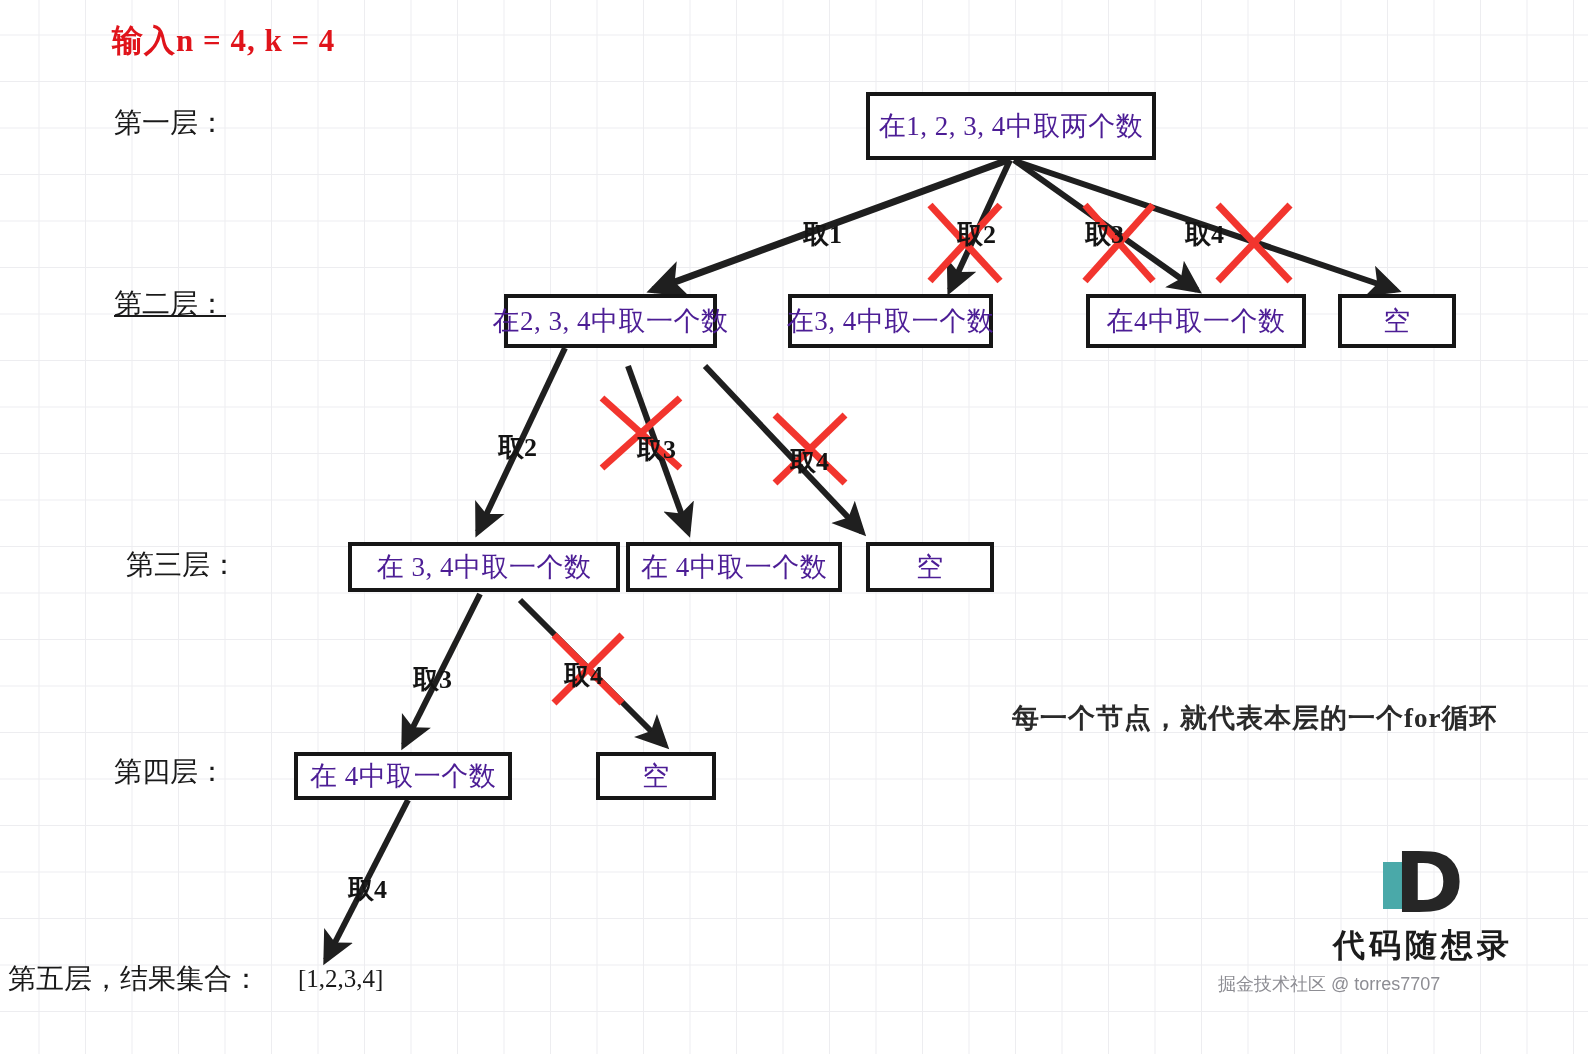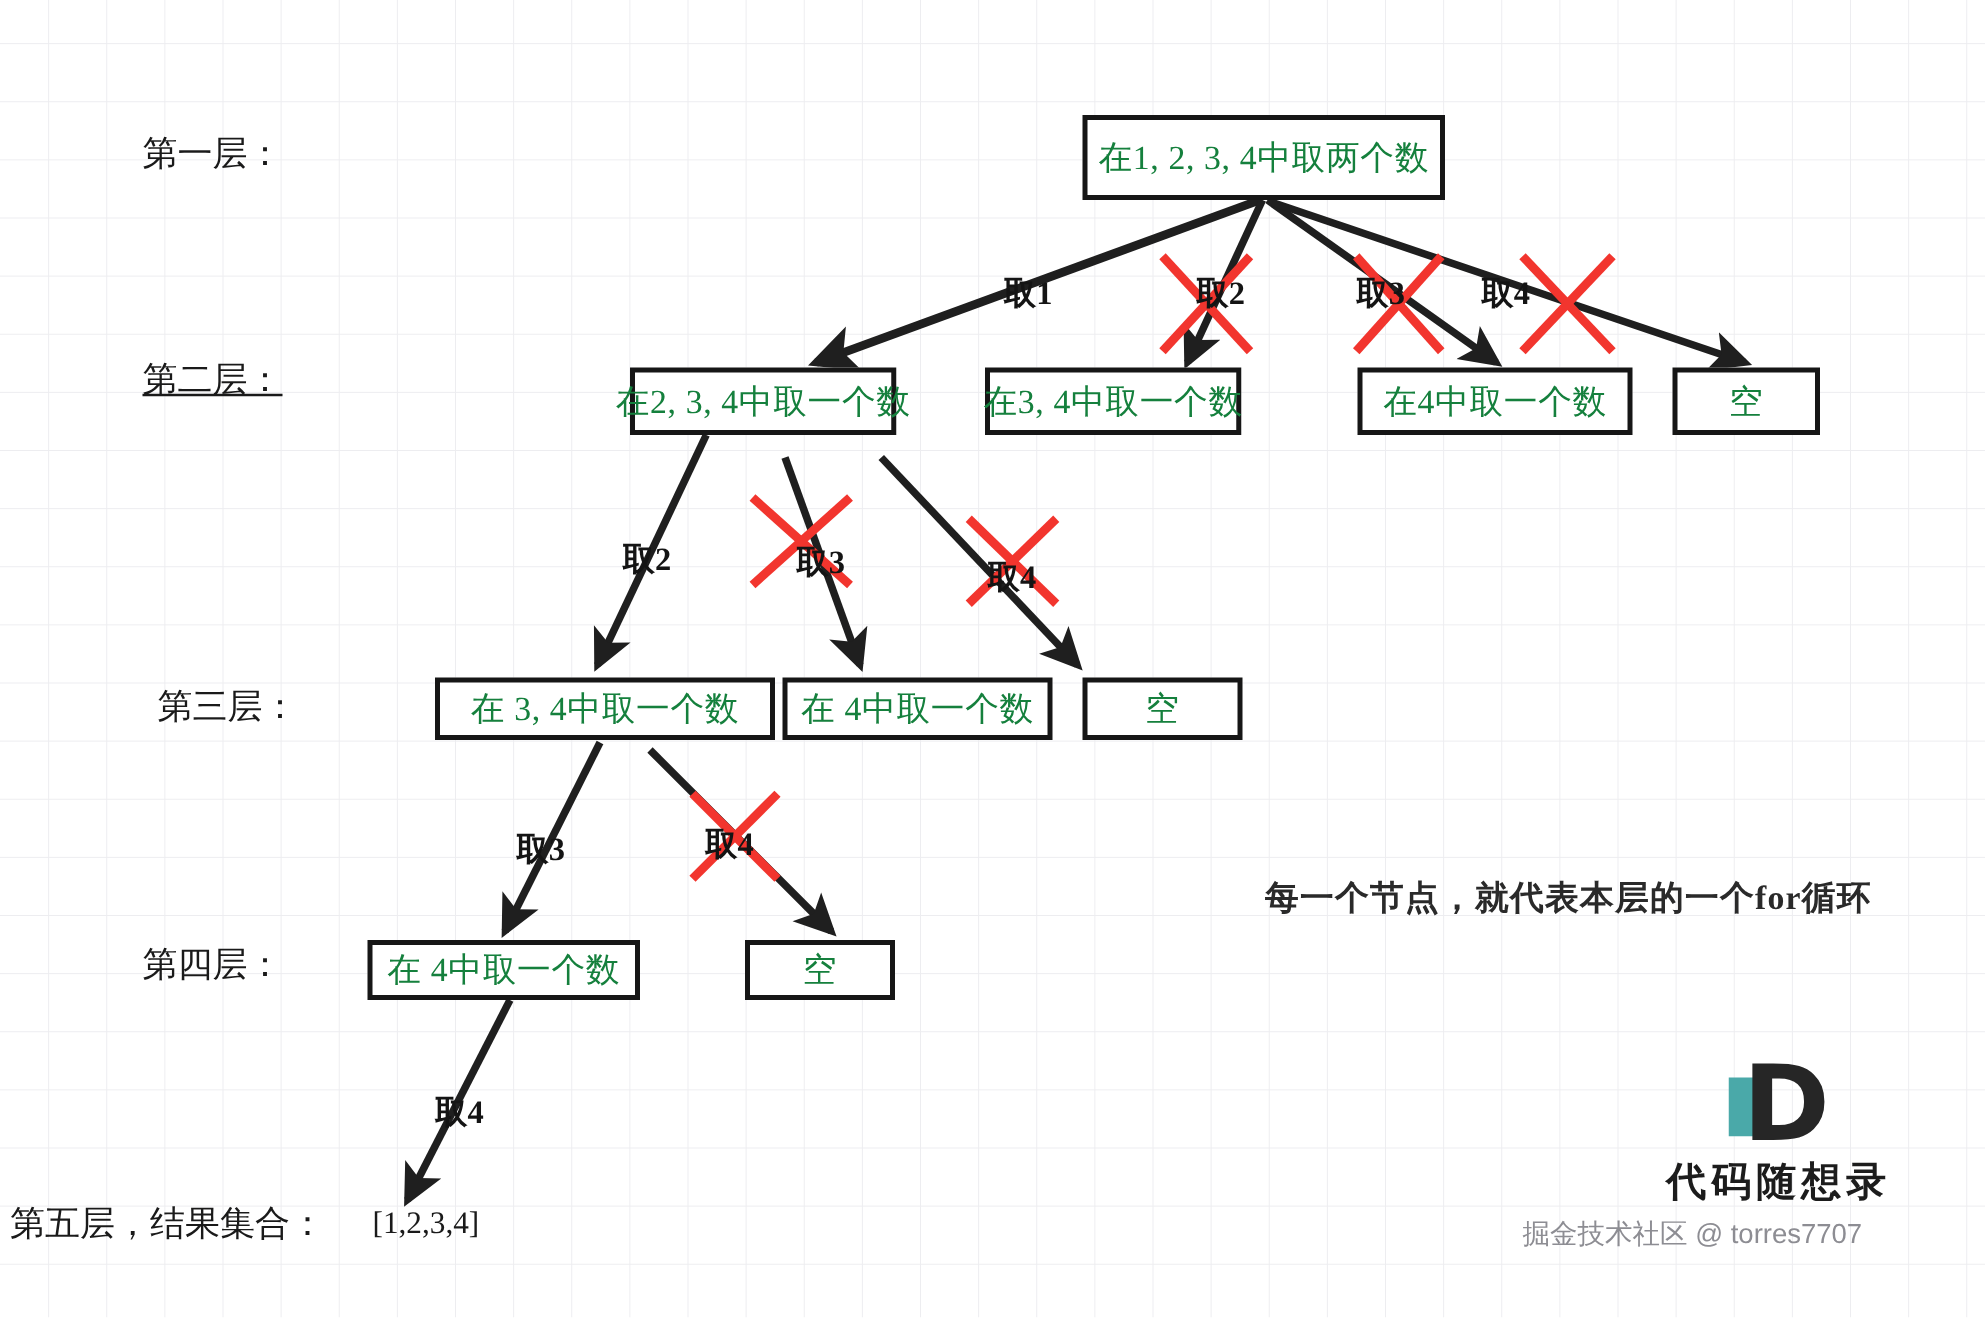--- a/index.html
+++ b/index.html
@@ -32,21 +32,21 @@
     position: absolute;
     box-sizing: border-box;
     border: 4px solid #161616;
     background: #ffffff;
     display: flex;
     align-items: center;
     justify-content: center;
     font-family: "Liberation Serif", "DejaVu Serif", serif;
     font-size: 27px;
     letter-spacing: 0.5px;
-    color: #15803d;
+    color: #4c1d95;
     white-space: nowrap;
     z-index: 3;
   }
   .layer-label {
     position: absolute;
     font-family: "Liberation Serif", "DejaVu Serif", serif;
     font-size: 28px;
     color: #1a1a1a;
     white-space: nowrap;
     z-index: 2;
@@ -139,21 +139,21 @@
     font-weight: bold;
     font-size: 32px;
     letter-spacing: 4px;
     color: #1c1c1c;
   }
   #watermark {
     position: absolute;
     left: 1218px;
     top: 972px;
     font-family: "Liberation Sans", "DejaVu Sans", sans-serif;
-    font-size: 22px;
+    font-size: 18px;
     color: #8d8d93;
     white-space: nowrap;
     z-index: 6;
   }
 </style>
 </head>
 <body>
 
 <div id="canvas">
 
@@ -217,20 +217,21 @@
     <g stroke="#f2352e" stroke-width="7" stroke-linecap="butt">
       <line x1="775" y1="415" x2="845" y2="483"></line>
       <line x1="845" y1="415" x2="775" y2="483"></line>
     </g>
     <g stroke="#f2352e" stroke-width="7" stroke-linecap="butt">
       <line x1="554" y1="635" x2="622" y2="703"></line>
       <line x1="622" y1="635" x2="554" y2="703"></line>
     </g>
   </svg>
 
+  <div class="title-text" style="left:112px; top:20px;">输入n = 4, k = 4</div>
 
   <div class="layer-label" style="left:114px; top:104px;">第一层：</div>
   <div class="layer-label" style="left:114px; top:285px;text-decoration:underline;">第二层：</div>
   <div class="layer-label" style="left:126px; top:546px;">第三层：</div>
   <div class="layer-label" style="left:114px; top:753px;">第四层：</div>
   <div class="layer-label" style="left:8px; top:960px;">第五层，结果集合：</div>
 
   <div class="node" style="left:866px; top:92px; width:290px; height:68px;">在1, 2, 3, 4中取两个数</div>
 
   <div class="node" style="left:504px; top:294px; width:213px; height:54px;">在2, 3, 4中取一个数</div>

